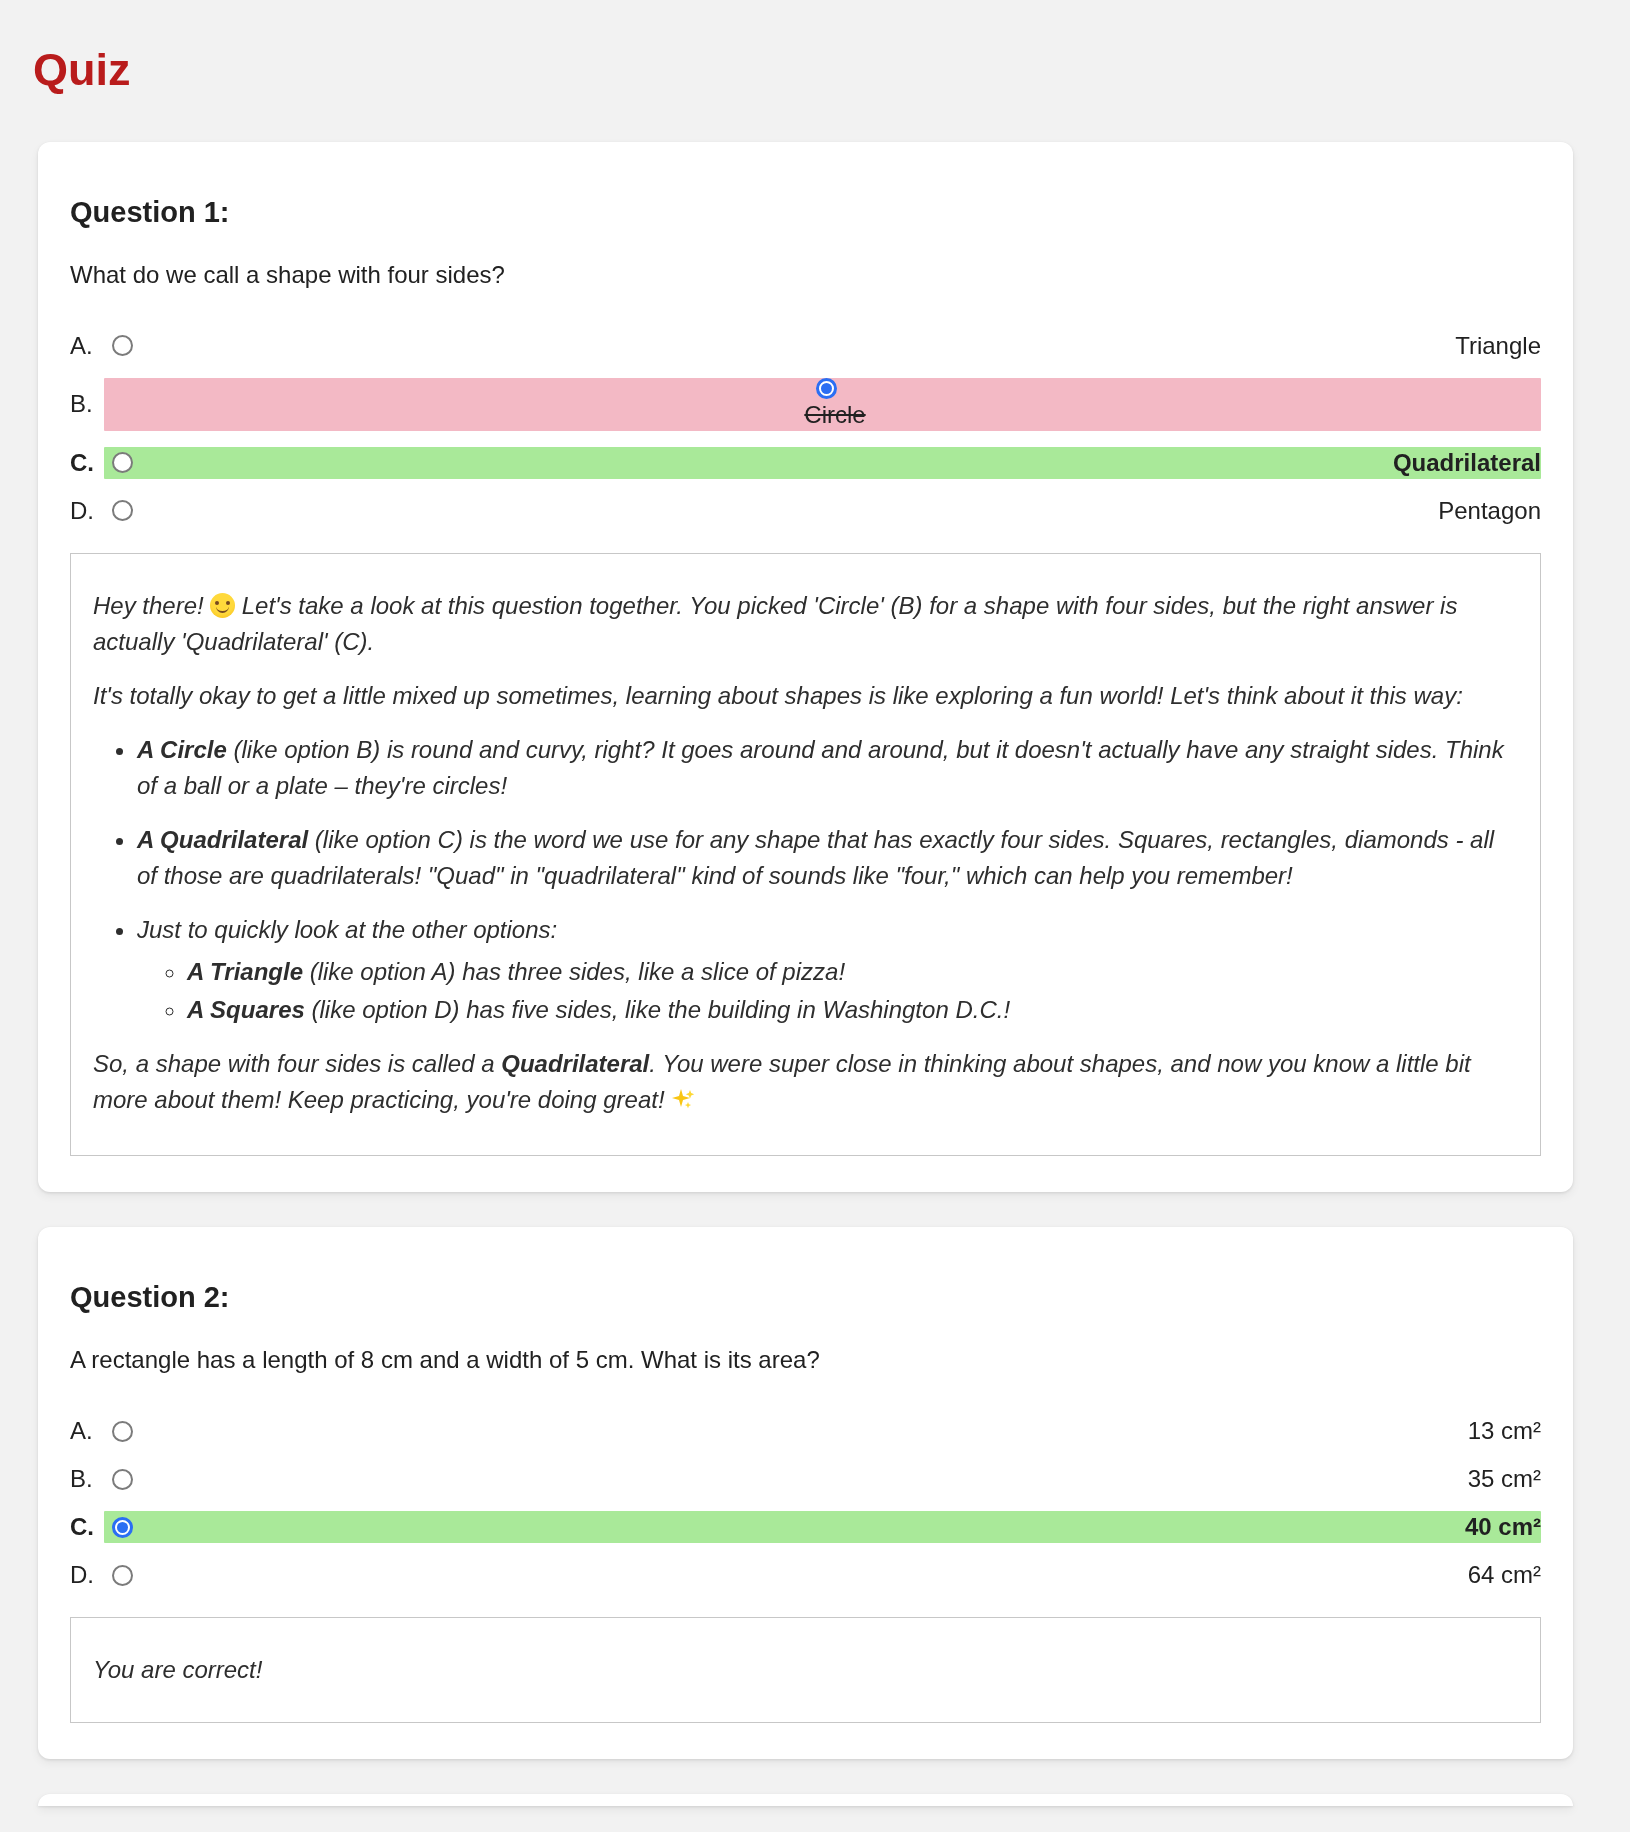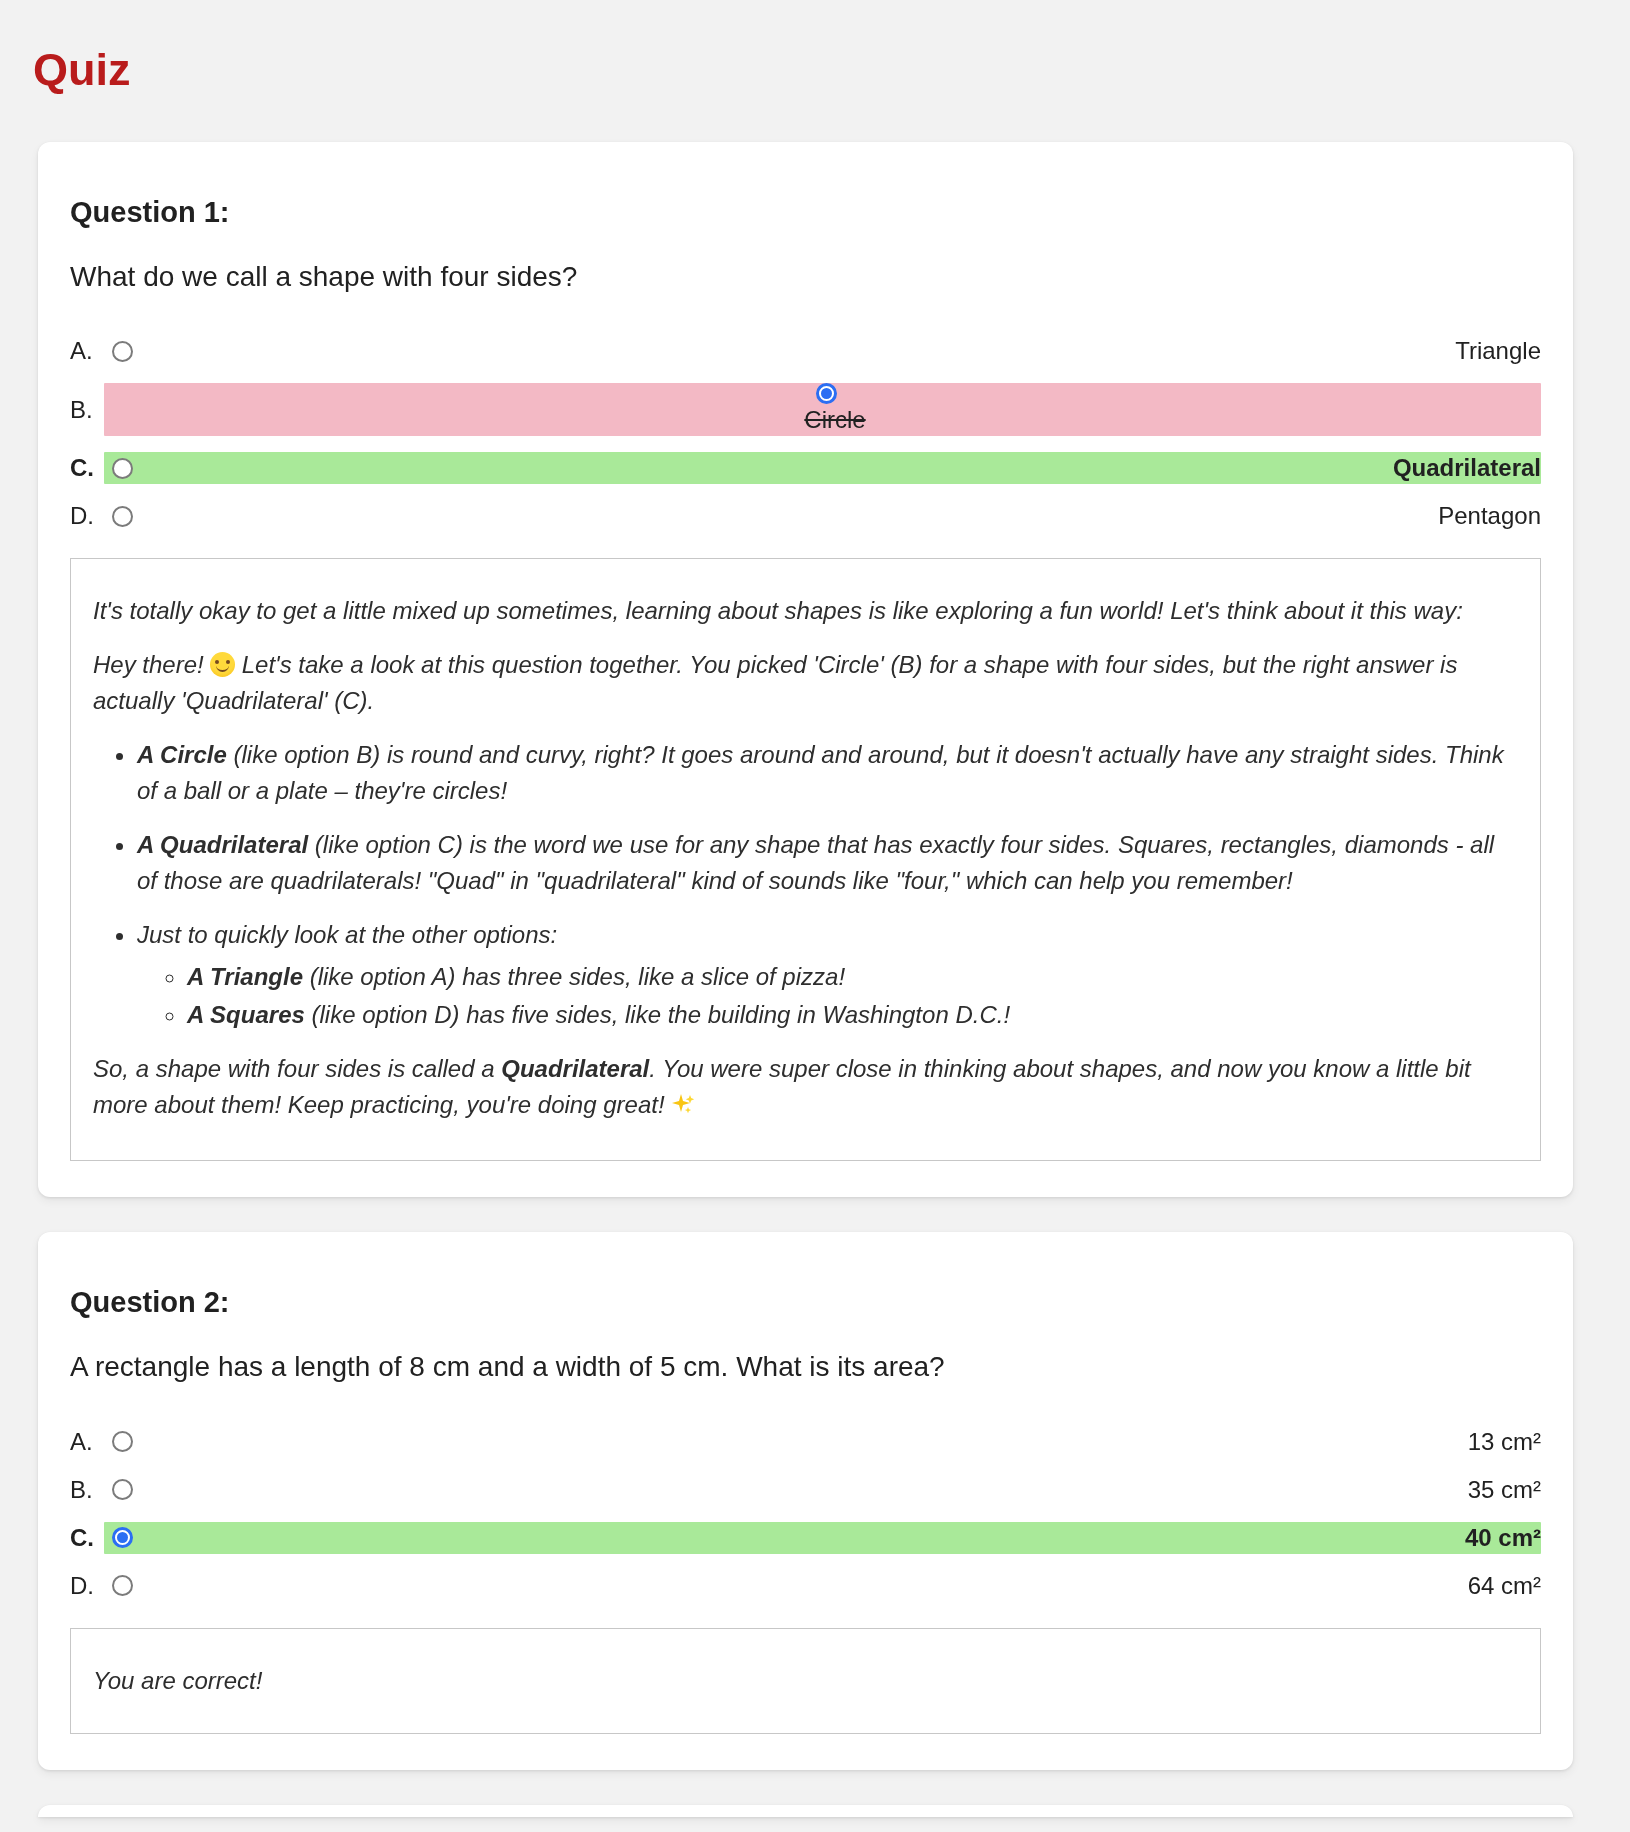--- a/index.html
+++ b/index.html
@@ -37,21 +37,21 @@
     margin-bottom: 0;
   }
   h3.q-heading {
     margin: 26px 0 0 0;
     font-size: 29px;
     font-weight: 700;
     color: #212121;
   }
   p.prompt {
     margin: 30px 0 40px 0;
-    font-size: 28px;
+    font-size: 24px;
     line-height: 1.3;
   }
   .options { margin: 0 0 26px 0; }
   .opt {
     display: flex;
     align-items: stretch;
     margin-bottom: 16px;
     font-size: 24px;
   }
   .opt-letter {
@@ -180,22 +180,22 @@
       <div class="opt">
         <span class="opt-letter">D.</span>
         <span class="band">
           <span class="radio"></span>
           <span class="opt-label">Pentagon</span>
         </span>
       </div>
     </div>
 
     <div class="feedback">
+      <p><span>Hey there!</span><span class="emoji-face" aria-label="😊"></span><span>Let's take a look at this question together. You picked 'Circle' (B) for a shape with four sides, but the right answer is actually 'Quadrilateral' (C).</span></p>
       <p>It's totally okay to get a little mixed up sometimes, learning about shapes is like exploring a fun world! Let's think about it this way:</p>
-      <p><span>Hey there!</span><span class="emoji-face" aria-label="😊"></span><span>Let's take a look at this question together. You picked 'Circle' (B) for a shape with four sides, but the right answer is actually 'Quadrilateral' (C).</span></p>
       <ul>
         <li><strong>A Circle</strong><span> (like option B) is round and curvy, right? It goes around and around, but it doesn't actually have any straight sides. Think of a ball or a plate – they're circles!</span></li>
         <li><strong>A Quadrilateral</strong><span> (like option C) is the word we use for any shape that has exactly four sides. Squares, rectangles, diamonds - all of those are quadrilaterals! "Quad" in "quadrilateral" kind of sounds like "four," which can help you remember!</span></li>
         <li><span>Just to quickly look at the other options:</span>
           <ul>
             <li><strong>A Triangle</strong><span> (like option A) has three sides, like a slice of pizza!</span></li>
             <li><strong>A Squares</strong><span> (like option D) has five sides, like the building in Washington D.C.!</span></li>
           </ul>
         </li>
       </ul>

